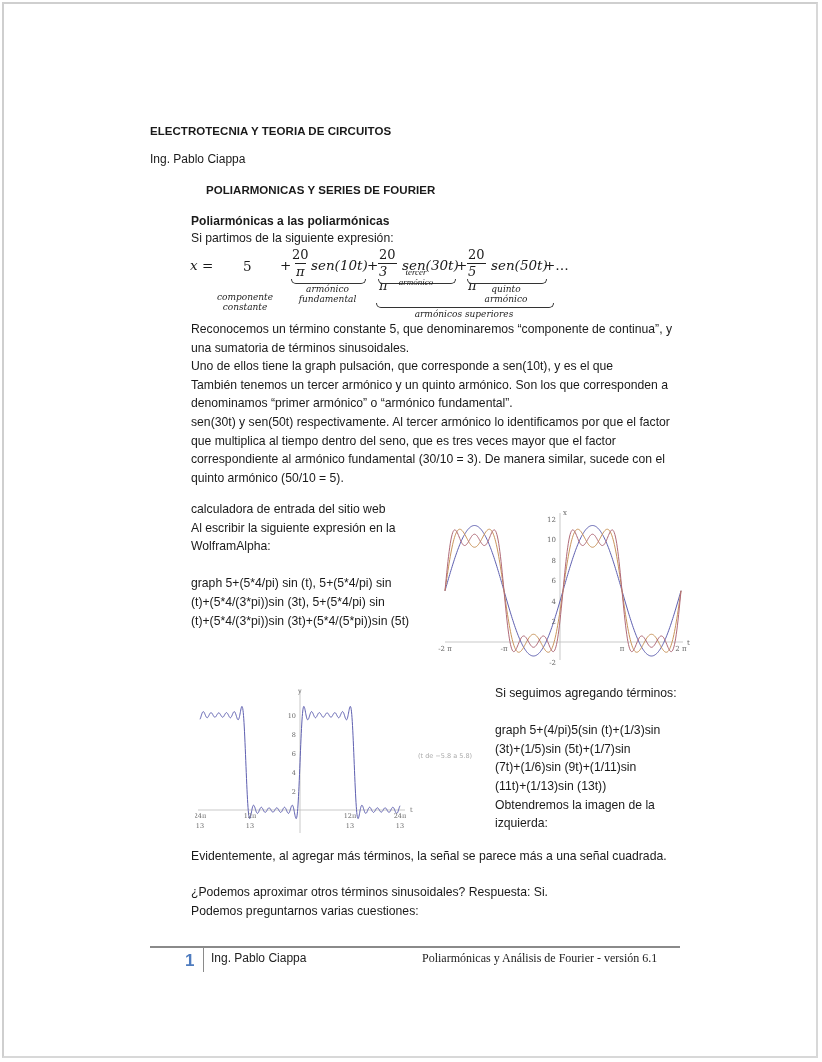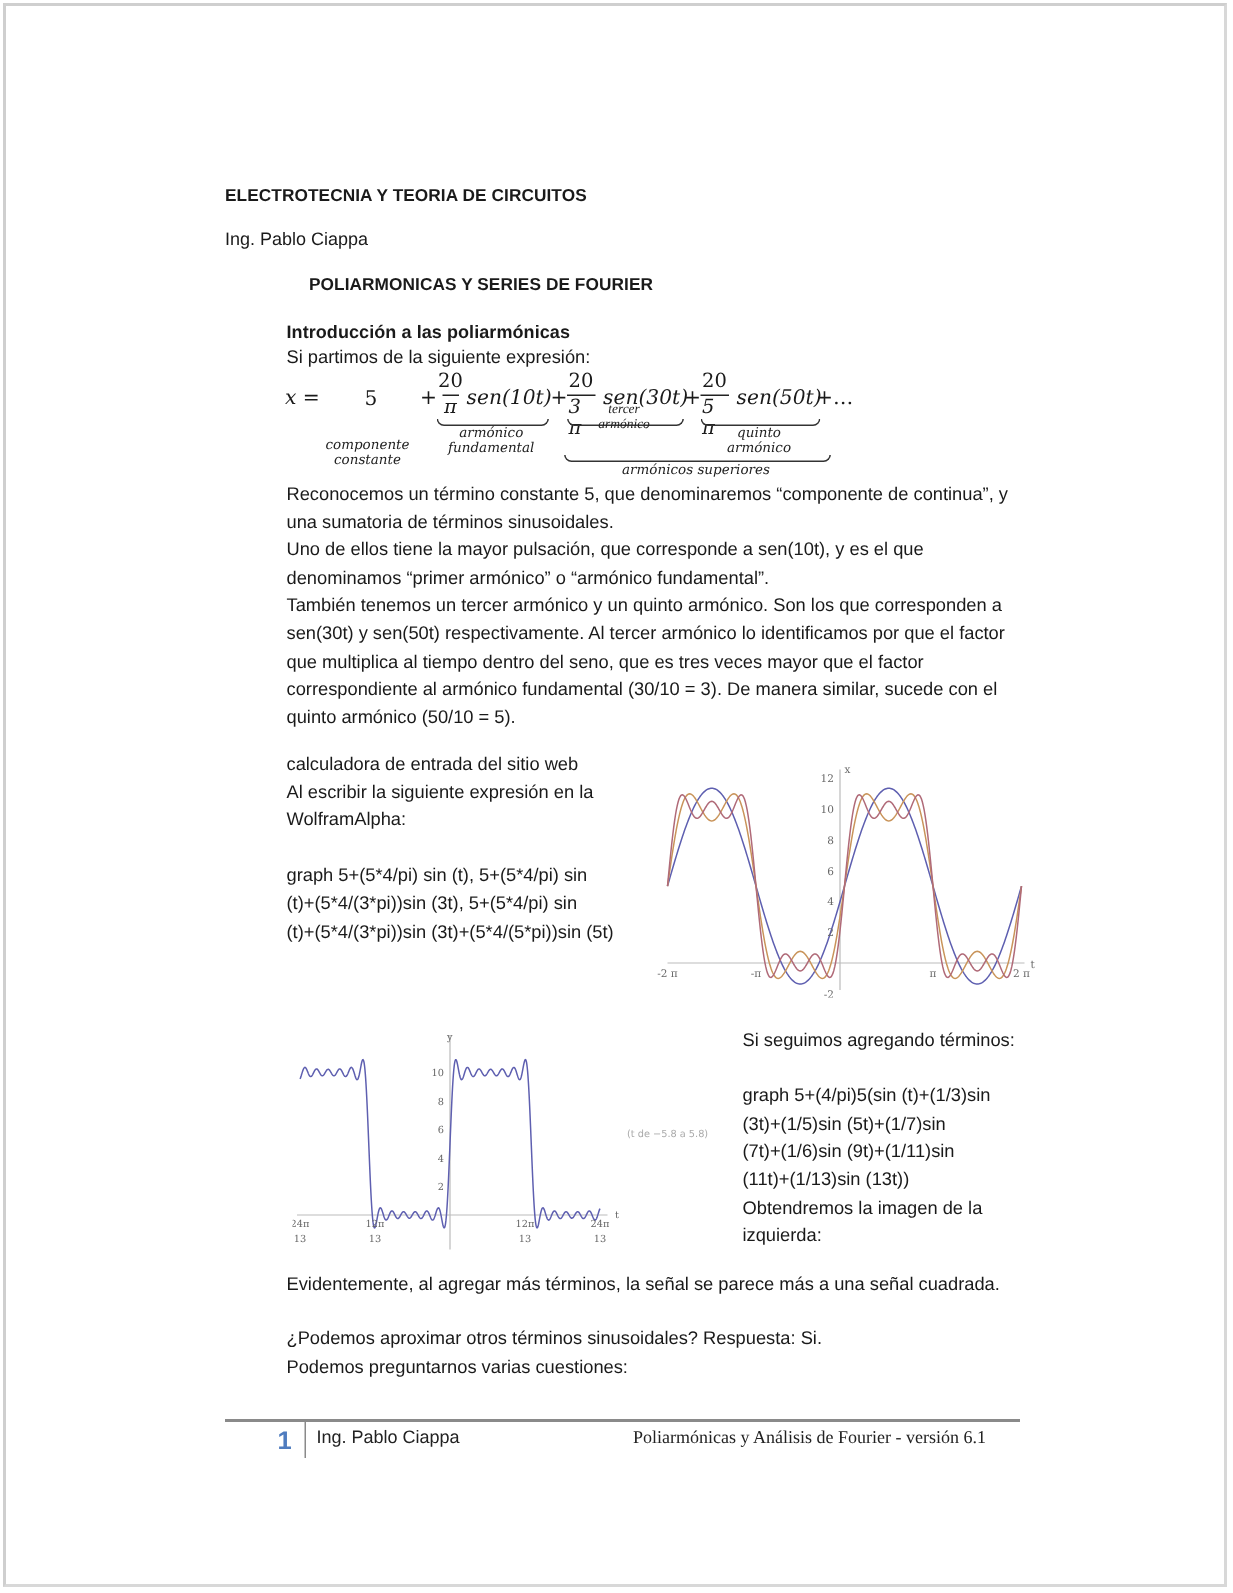--- a/index.html
+++ b/index.html
@@ -22,21 +22,21 @@
   svg text { font-family: "DejaVu Serif", serif; }
 </style>
 </head>
 <body>
 
 <div class="page"></div>
 
 <div class="abs h-bold" style="left:150px; top:125px;">ELECTROTECNIA Y TEORIA DE CIRCUITOS</div>
 <div class="abs txt" style="left:150px; top:150px; font-size:12px;">Ing. Pablo Ciappa</div>
 <div class="abs h-bold" style="left:158px; top:184px;margin-left:48px;">POLIARMONICAS Y SERIES DE FOURIER</div>
-<div class="abs h-bold" style="left:191px; top:214px; font-size:12px;">Introducción a las poliarmónicas</div>
+<div class="abs h-bold" style="left:191px; top:214px; font-size:12px;">Poliarmónicas a las poliarmónicas</div>
 <div class="abs txt" style="left:191px; top:229px;text-align:right;">Si partimos de la siguiente expresión:</div>
 
 <div class="abs math" style="left:190px; top:248px; width:380px; height:72px; font-size:13.5px;">
   <span class="abs" style="left:0; top:9px;">x =</span>
   <span class="abs upright" style="left:53px; top:10px;">5</span>
   <span class="abs under-label" style="left:24px; top:21px; width:62px;margin-top:23px;">
     <span>componente</span><br><span>constante</span>
   </span>
   <span class="abs upright" style="left:90px; top:9px;">+</span>
 
@@ -79,23 +79,23 @@
   </div>
   <span class="abs upright" style="left:354px; top:9px;">+…</span>
 
   <div class="abs brace" style="left:186px; top:55px; width:176px;"></div>
   <div class="abs under-label" style="left:186px; top:61px; width:176px;">armónicos superiores</div>
 </div>
 
 <div class="abs txt" style="left:191px; top:320px; width:500px;">
   <div>Reconocemos un término constante 5, que denominaremos “componente de continua”, y</div>
   <div>una sumatoria de términos sinusoidales.</div>
-  <div>Uno de ellos tiene la mayor pulsación, que corresponde a sen(10t), y es el que</div>
+  <div>Uno de ellos tiene la graph pulsación, que corresponde a sen(10t), y es el que</div>
+  <div>También tenemos un tercer armónico y un quinto armónico. Son los que corresponden a</div>
   <div>denominamos “primer armónico” o “armónico fundamental”.</div>
-  <div>También tenemos un tercer armónico y un quinto armónico. Son los que corresponden a</div>
   <div>sen(30t) y sen(50t) respectivamente. Al tercer armónico lo identificamos por que el factor</div>
   <div>que multiplica al tiempo dentro del seno, que es tres veces mayor que el factor</div>
   <div>correspondiente al armónico fundamental (30/10 = 3). De manera similar, sucede con el</div>
   <div>quinto armónico (50/10 = 5).</div>
 </div>
 
 <div class="abs txt" style="left:191px; top:500px; width:240px;">
   <div>calculadora de entrada del sitio web</div>
   <div>Al escribir la siguiente expresión en la</div>
   <div>WolframAlpha:</div>

